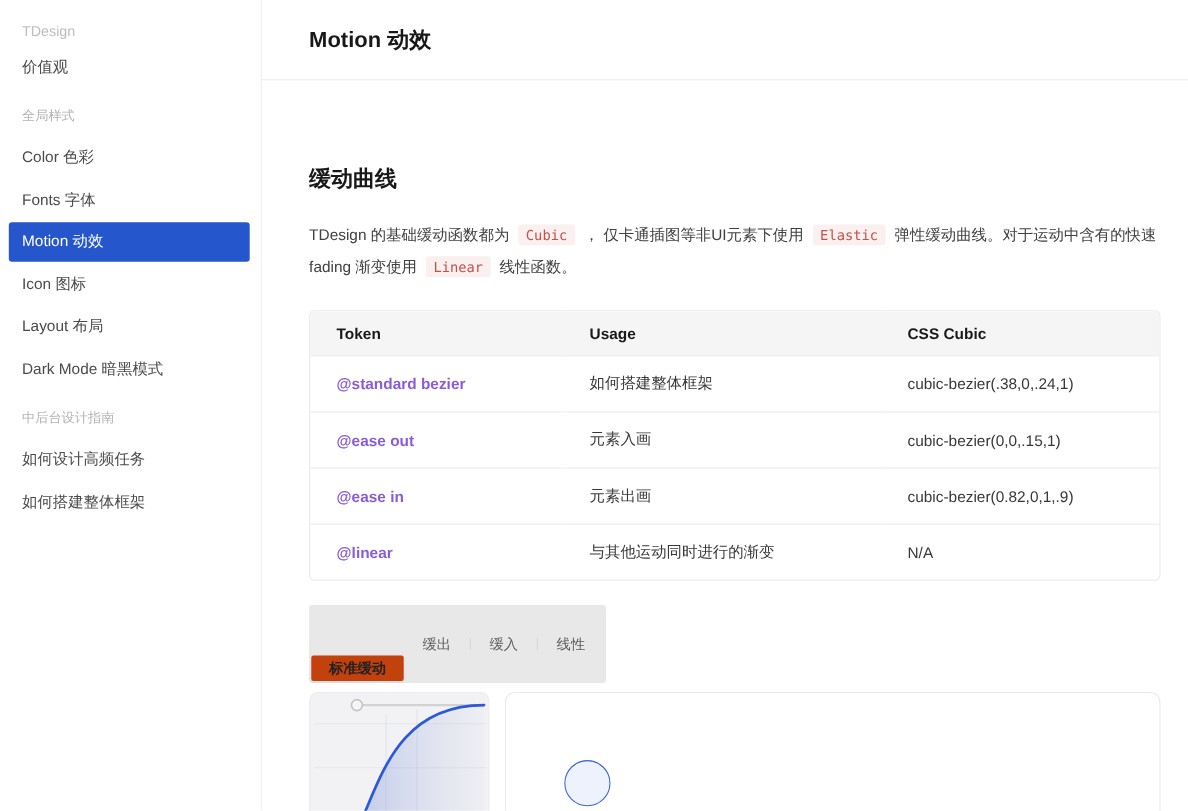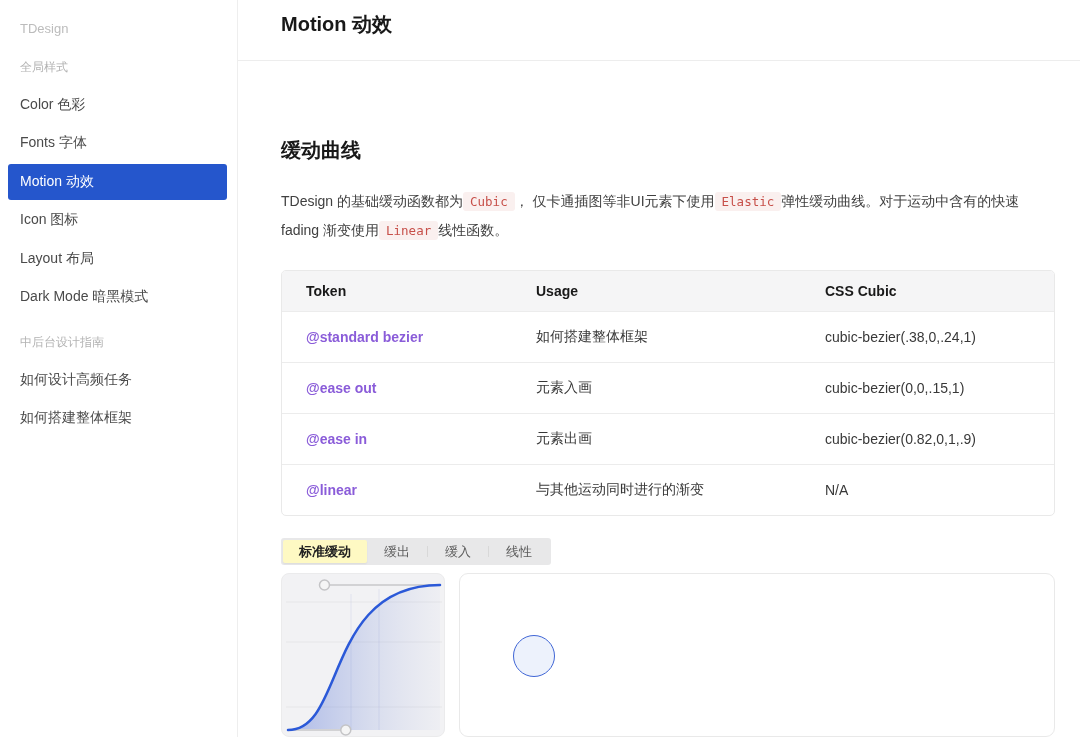--- a/index.html
+++ b/index.html
@@ -2,21 +2,21 @@
 <html style="--accent: #2556cc; --token-purple: #8a5cd9; --code-red: #c7504a; --code-bg: #faf0ef; --curve-blue: #2b59d8;"><head>
 <meta charset="utf-8">
 <style>
   * { margin: 0; padding: 0; box-sizing: border-box; }
   html, body {
     width: 1080px; height: 737px; overflow: hidden;
     background: #fff;
     font-family: "Liberation Sans", sans-serif;
     color: #333;
   }
-  .app { display: flex; width: 1080px; height: 737px; align-items: flex-end; }
+  .app { display: flex; width: 1080px; height: 737px; }
 
   
   .sidebar {
     width: 238px; height: 100%;
     border-right: 1px solid #eeeeee;
     padding-top: 16px;
     flex-shrink: 0;
   }
   .side-brand {
     height: 24px; display: flex; align-items: center;
@@ -55,21 +55,21 @@
   }
   .intro {
     margin-top: 23px; width: 774px;
     font-size: 14px; line-height: 28px; color: #404040;
   }
   .code {
     font-family: "DejaVu Sans Mono", monospace;
     font-size: 12.5px;
     background: var(--code-bg, #faf0ef);
     color: var(--code-red, #c7504a);
-    padding: 2px 7px; border-radius: 3px; margin: 0 0;
+    padding: 2px 7px; border-radius: 3px; margin: 0 8px;
   }
 
   
   .table-wrap {
     margin-top: 25px; width: 774px;
     border: 1px solid #e9e9e9; border-radius: 5px; overflow: hidden;
   }
   table { width: 100%; border-collapse: collapse; table-layout: fixed; }
   col.c1 { width: 230px; } col.c2 { width: 289px; } col.c3 { width: 253px; }
   th {
@@ -86,23 +86,24 @@
   
   .tabs {
     margin-top: 22px; display: inline-flex; align-items: center;
     background: #e8e8e9; border-radius: 3px; padding: 2px;
   }
   .tab {
     font-size: 13px; line-height: 23px; padding: 0 17px;
     color: #5c5c5c; cursor: pointer; white-space: nowrap;
   }
   .tab.active {
-    background: #fef9c3; border-radius: 2px; padding: 0 16px;
+    background: #c2410c; border-radius: 2px; padding: 0 16px;
     color: #222; font-weight: 700;
     box-shadow: 0 1px 2px rgba(0,0,0,0.06);
+    margin-top: 44px;
   }
   .tab-sep { width: 1px; height: 11px; background: #d8d8d8; }
 
   
   .demo-row { margin-top: 8px; display: flex; gap: 14px; width: 774px; }
   .curve-card {
     width: 164px; height: 164px; flex-shrink: 0;
     background: #f2f2f4; border: 1px solid #ebebec; border-radius: 8px;
   }
   .stage-card {
@@ -116,20 +117,21 @@
   }
 </style>
 </head>
 <body>
 
 <div class="app">
 
   <div class="sidebar">
     <div class="side-brand">TDesign</div>
     <div>
+        <div class="side-item">价值观</div>
         <div class="side-section">全局样式</div>
         <div class="side-item">Color 色彩</div>
         <div class="side-item">Fonts 字体</div>
         <div class="side-item active">Motion 动效</div>
         <div class="side-item">Icon 图标</div>
         <div class="side-item">Layout 布局</div>
         <div class="side-item">Dark Mode 暗黑模式</div>
         <div class="side-section">中后台设计指南</div>
         <div class="side-item">如何设计高频任务</div>
         <div class="side-item">如何搭建整体框架</div>

